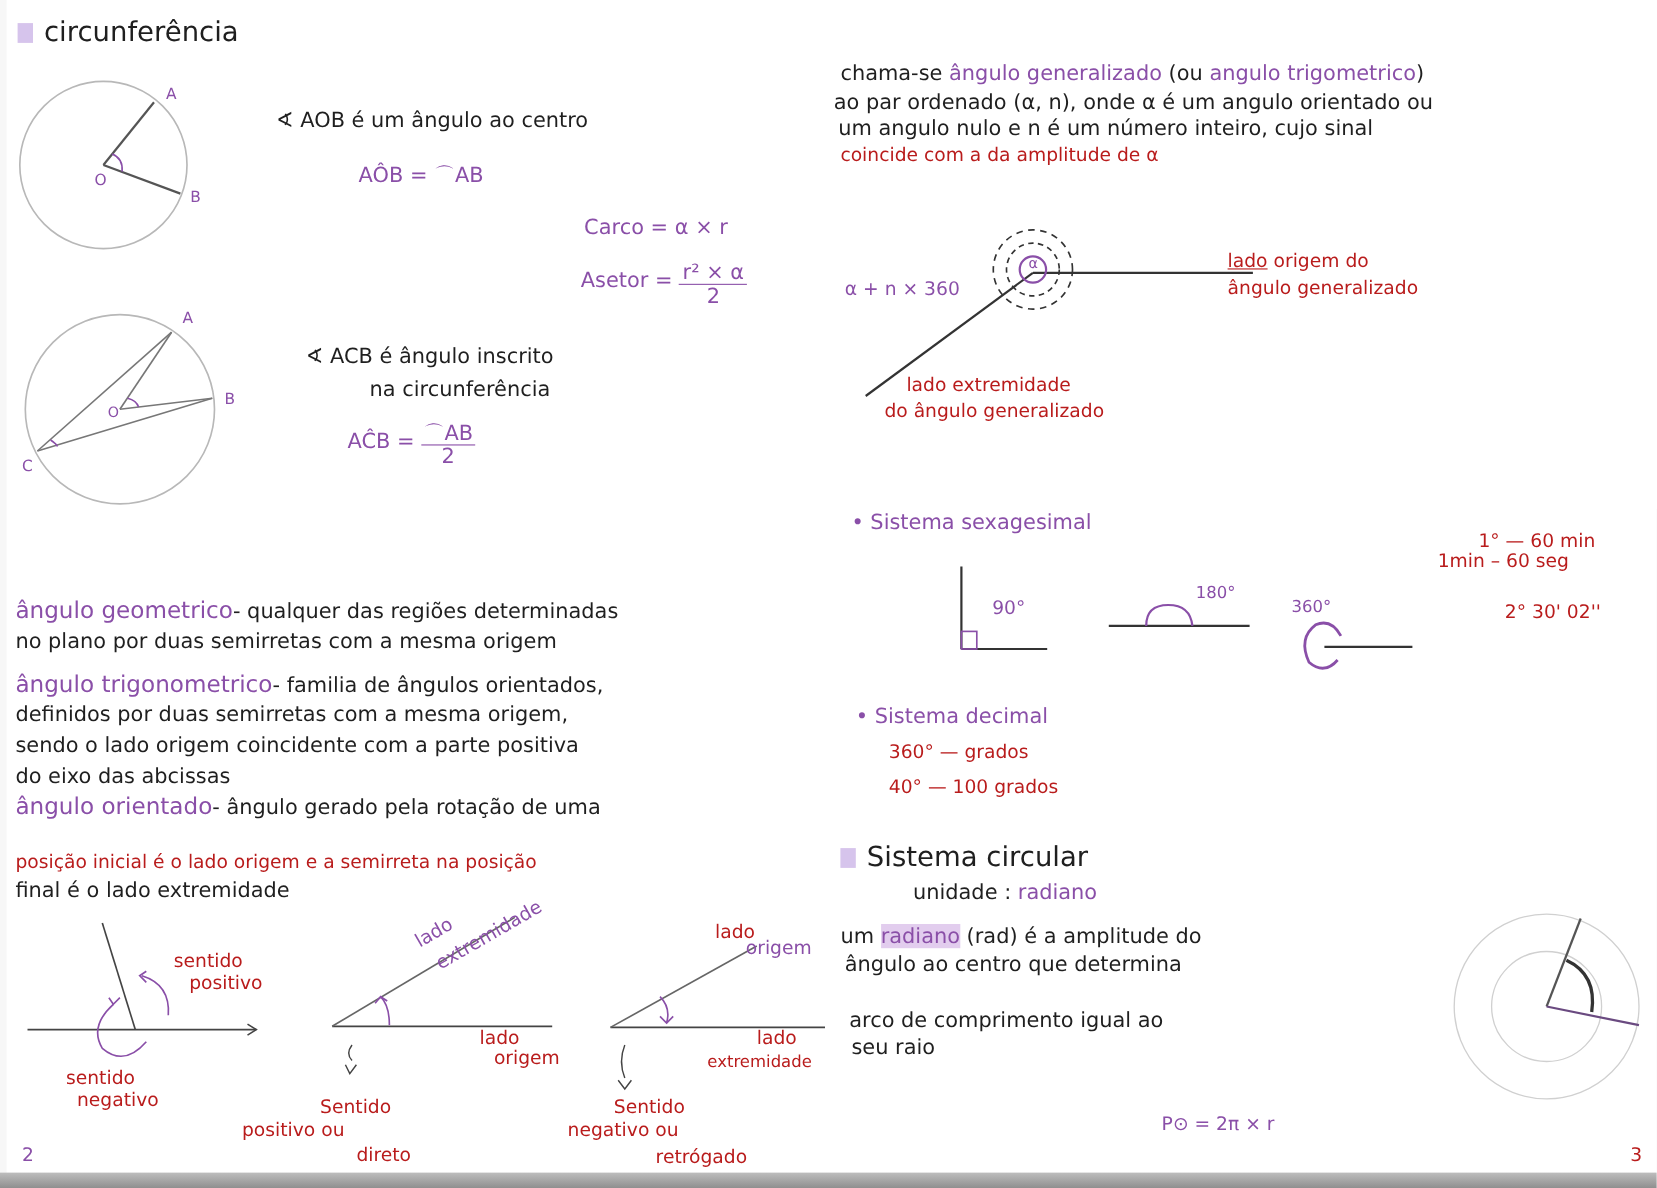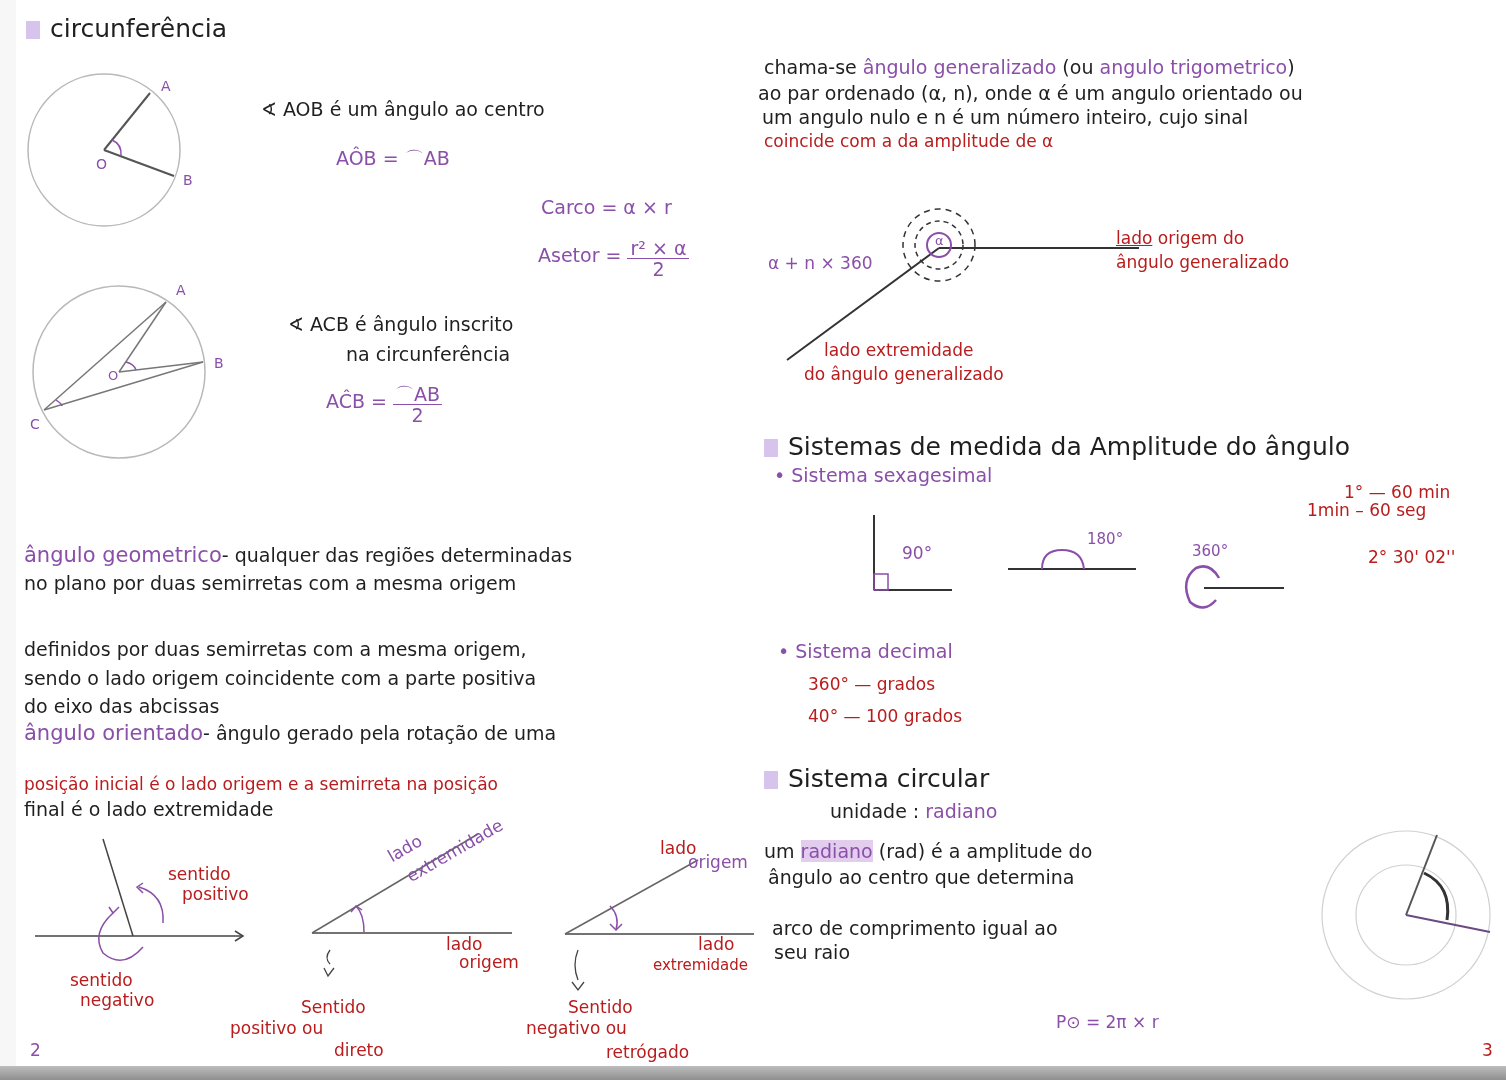--- a/index.html
+++ b/index.html
@@ -1,19 +1,19 @@
 <!DOCTYPE html>
 <html><head>
 <meta charset="utf-8">
 <style>
   html, body { margin:0; padding:0; }
   body { width:1506px; height:1080px; position:relative; overflow:hidden; background:#f7f7f7;
          font-family:"DejaVu Sans", sans-serif; color:#1a1a1a; }
   .page { position:absolute; top:0; height:1068px; background:#ffffff; overflow:hidden; }
-  .page.left { left:16px; width:752px; border-right:2px solid #2a2a2a; }
+  .page.left { left:6px; width:752px; border-right:2px solid #2a2a2a; }
   .page.right { left:754px; width:752px; }
   .bottom-strip { position:absolute; left:0; top:1066px; width:1506px; height:14px;
                   background:linear-gradient(#bdbdbd,#8f8f8f); }
   .t { position:absolute; white-space:nowrap; font-family:"DejaVu Sans", sans-serif; }
   .h { font-size:25px; color:#1f1f1f; }
   .box { display:inline-block; width:14px; height:18px; background:#d6c4ec; margin-right:10px; vertical-align:-2px; }
   .p { font-size:19px; color:#1f1f1f; }
   .s { font-size:17px; color:#b91c1c; }
   .pur { color:#8a4fa8; }
   .hl { background:#e2cdee; }
@@ -73,20 +73,23 @@
       <span style="display:block;">2</span>
     </span>
   </div>
 
 
   <div class="t p" style="left:8px;top:543px;">
     <span class="pur" style="font-size:21px;">ângulo geometrico</span><span>- qualquer das regiões determinadas</span>
   </div>
   <span class="t p" style="left:8px;top:572px;">no plano por duas semirretas com a mesma origem</span>
 
+  <div class="t p" style="left:8px;top:610px;">
+    <span class="pur" style="font-size:21px;">ângulo trigonometrico</span><span>- familia de ângulos orientados,</span>
+  </div>
   <span class="t p" style="left:8px;top:638px;">definidos por duas semirretas com a mesma origem,</span>
   <span class="t p" style="left:8px;top:667px;">sendo o lado origem coincidente com a parte positiva</span>
   <span class="t p" style="left:8px;top:695px;">do eixo das abcissas</span>
 
   <div class="t p" style="left:8px;top:721px;">
     <span class="pur" style="font-size:21px;">ângulo orientado</span><span>- ângulo gerado pela rotação de uma</span>
   </div>
   <span class="t s" style="left:8px;top:774px;">posição inicial é o lado origem e a semirreta na posição</span>
   <span class="t p" style="left:8px;top:798px;">final é o lado extremidade</span>
 
@@ -158,37 +161,34 @@
   </svg>
   <span class="t s pur" style="left:181px;top:233px;font-size:13px;">α</span>
   <span class="t s pur" style="left:14px;top:253px;">α + n × 360</span>
   <div class="t s" style="left:362px;top:228px;">
     <span style="text-decoration:underline;">lado</span><span> origem do</span>
   </div>
   <span class="t s" style="left:362px;top:252px;">ângulo generalizado</span>
   <span class="t s" style="left:70px;top:340px;">lado extremidade</span>
   <span class="t s" style="left:50px;top:364px;">do ângulo generalizado</span>
 
-  <div class="t h" style="left:10px;top:432px;">
-    <span class="box"></span><span>Sistemas de medida da Amplitude do ângulo</span>
-  </div>
   <span class="t p pur" style="left:20px;top:464px;">• Sistema sexagesimal</span>
 
   <svg width="420" height="90" style="left:110px;top:510px;">
     <line x1="10" y1="5" x2="10" y2="80" stroke="#333" stroke-width="2"></line>
     <line x1="10" y1="80" x2="88" y2="80" stroke="#333" stroke-width="2"></line>
     <rect x="10" y="64" width="14" height="16" fill="none" stroke="#8a4fa8" stroke-width="1.5"></rect>
     <line x1="144" y1="59" x2="272" y2="59" stroke="#333" stroke-width="2"></line>
     <path d="M178 59 Q178 40 198 40 Q218 40 220 59" fill="none" stroke="#8a4fa8" stroke-width="2"></path>
     <line x1="340" y1="78" x2="420" y2="78" stroke="#333" stroke-width="2"></line>
     <path d="M355 68 Q346 52 332 58 Q316 70 326 92 Q340 104 352 90" fill="none" stroke="#8a4fa8" stroke-width="2.5"></path>
   </svg>
   <span class="t s pur" style="left:148px;top:543px;text-align:center;">90°</span>
   <span class="t s pur" style="left:333px;top:530px;font-size:15px;">180°</span>
-  <span class="t s pur" style="left:438px;top:542px;font-size:15px;">360°</span>
+  <span class="t s pur" style="left:420px;top:542px;font-size:15px;">360°</span>
 
   <span class="t s" style="left:590px;top:482px;">1° — 60 min</span>
   <span class="t s" style="left:553px;top:500px;">1min – 60 seg</span>
   <span class="t s" style="left:614px;top:547px;">2° 30' 02''</span>
 
   <span class="t p pur" style="left:24px;top:640px;">• Sistema decimal</span>
   <span class="t s" style="left:54px;top:674px;">360° — grados</span>
   <span class="t s" style="left:54px;top:706px;">40° — 100 grados</span>
 
   <div class="t h" style="left:10px;top:764px;">

